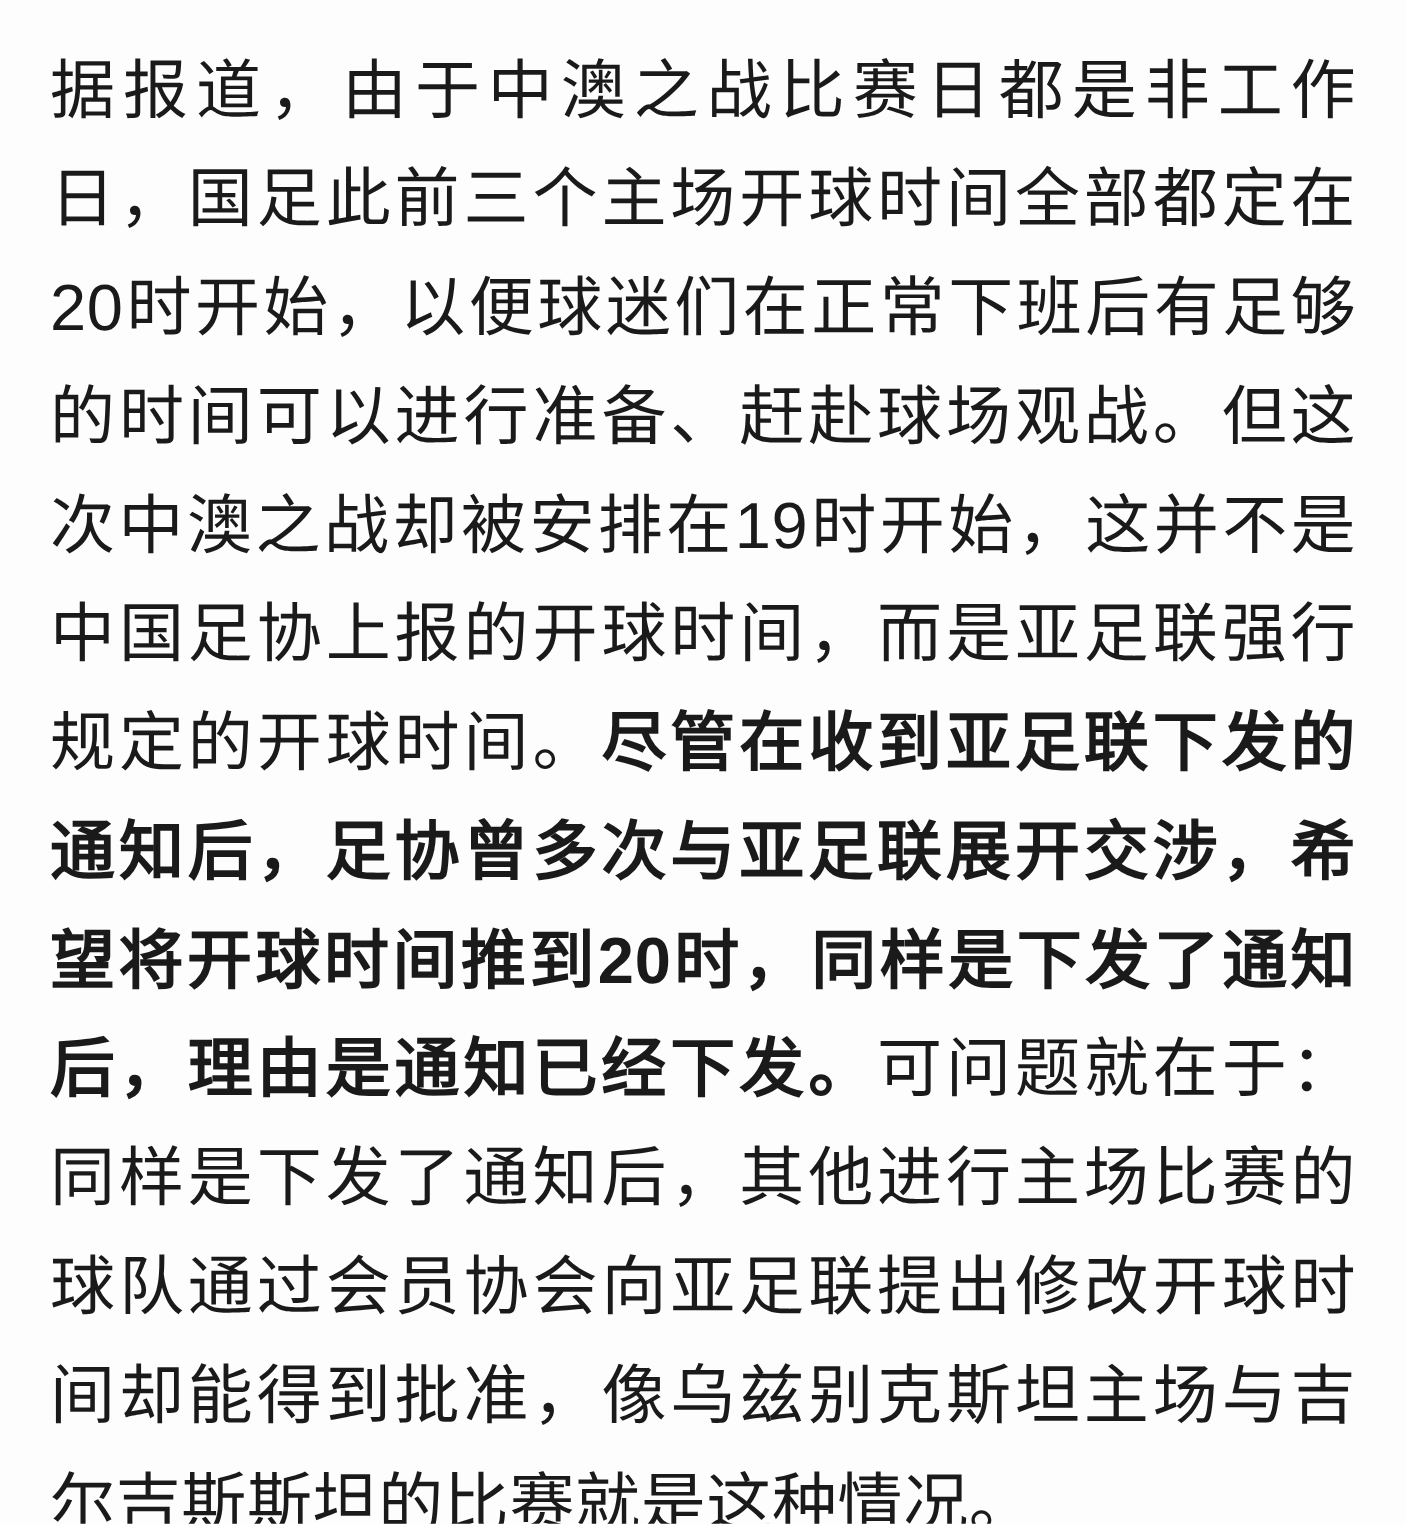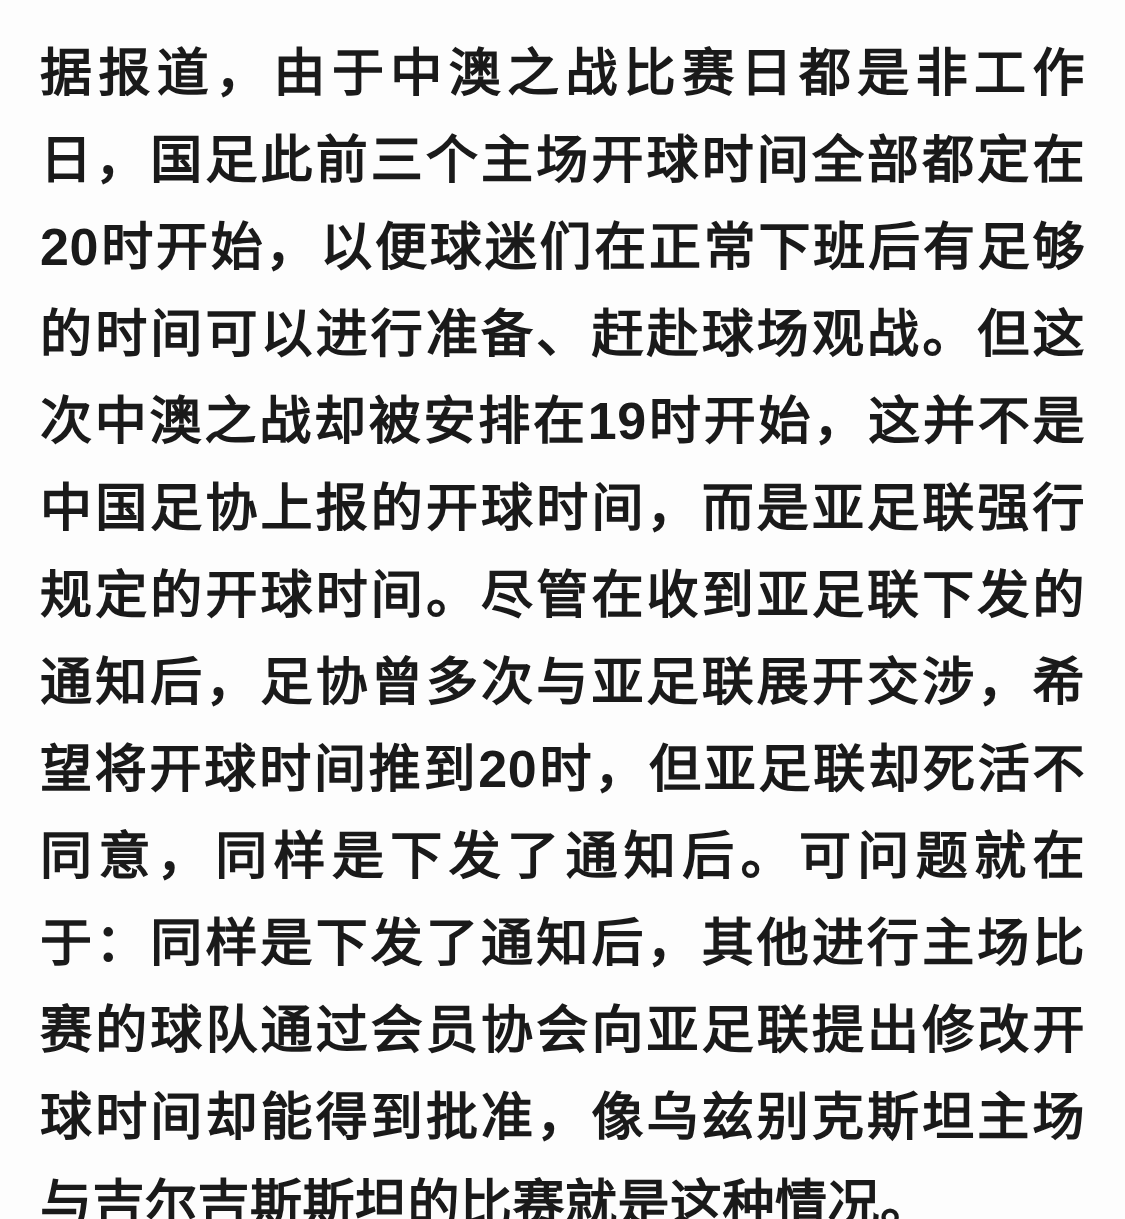--- a/index.html
+++ b/index.html
@@ -25,24 +25,24 @@
     font-size: 52px;
     line-height: 87px;
     color: #1a1a1a;
     text-align: justify;
     text-justify: inter-character;
     line-break: strict;
     overflow-wrap: break-word;
     letter-spacing: 0.5px;
   }
   .paragraph .seg {
-    font-weight: 700;
+    font-weight: 400;
   }
   .paragraph .seg-bold {
     font-weight: 700;
   }
 </style>
 </head>
 <body>
 
 <div class="article-body">
-  <p class="paragraph"><span class="seg">据报道，由于中澳之战比赛日都是非工作日，国足此前三个主场开球时间全部都定在20时开始，以便球迷们在正常下班后有足够的时间可以进行准备、赶赴球场观战。但这次中澳之战却被安排在19时开始，这并不是中国足协上报的开球时间，而是亚足联强行规定的开球时间。</span><span class="seg-bold">尽管在收到亚足联下发的通知后，足协曾多次与亚足联展开交涉，希望将开球时间推到20时，但亚足联却死活不同意，同样是下发了通知后。</span><span class="seg">可问题就在于：同样是下发了通知后，其他进行主场比赛的球队通过会员协会向亚足联提出修改开球时间却能得到批准，像乌兹别克斯坦主场与吉尔吉斯斯坦的比赛就是这种情况。</span></p>
+  <p class="paragraph"><span class="seg">据报道，由于中澳之战比赛日都是非工作日，国足此前三个主场开球时间全部都定在20时开始，以便球迷们在正常下班后有足够的时间可以进行准备、赶赴球场观战。但这次中澳之战却被安排在19时开始，这并不是中国足协上报的开球时间，而是亚足联强行规定的开球时间。</span><span class="seg-bold">尽管在收到亚足联下发的通知后，足协曾多次与亚足联展开交涉，希望将开球时间推到20时，同样是下发了通知后，理由是通知已经下发。</span><span class="seg">可问题就在于：同样是下发了通知后，其他进行主场比赛的球队通过会员协会向亚足联提出修改开球时间却能得到批准，像乌兹别克斯坦主场与吉尔吉斯斯坦的比赛就是这种情况。</span></p>
 </div>
 
 </body></html>

